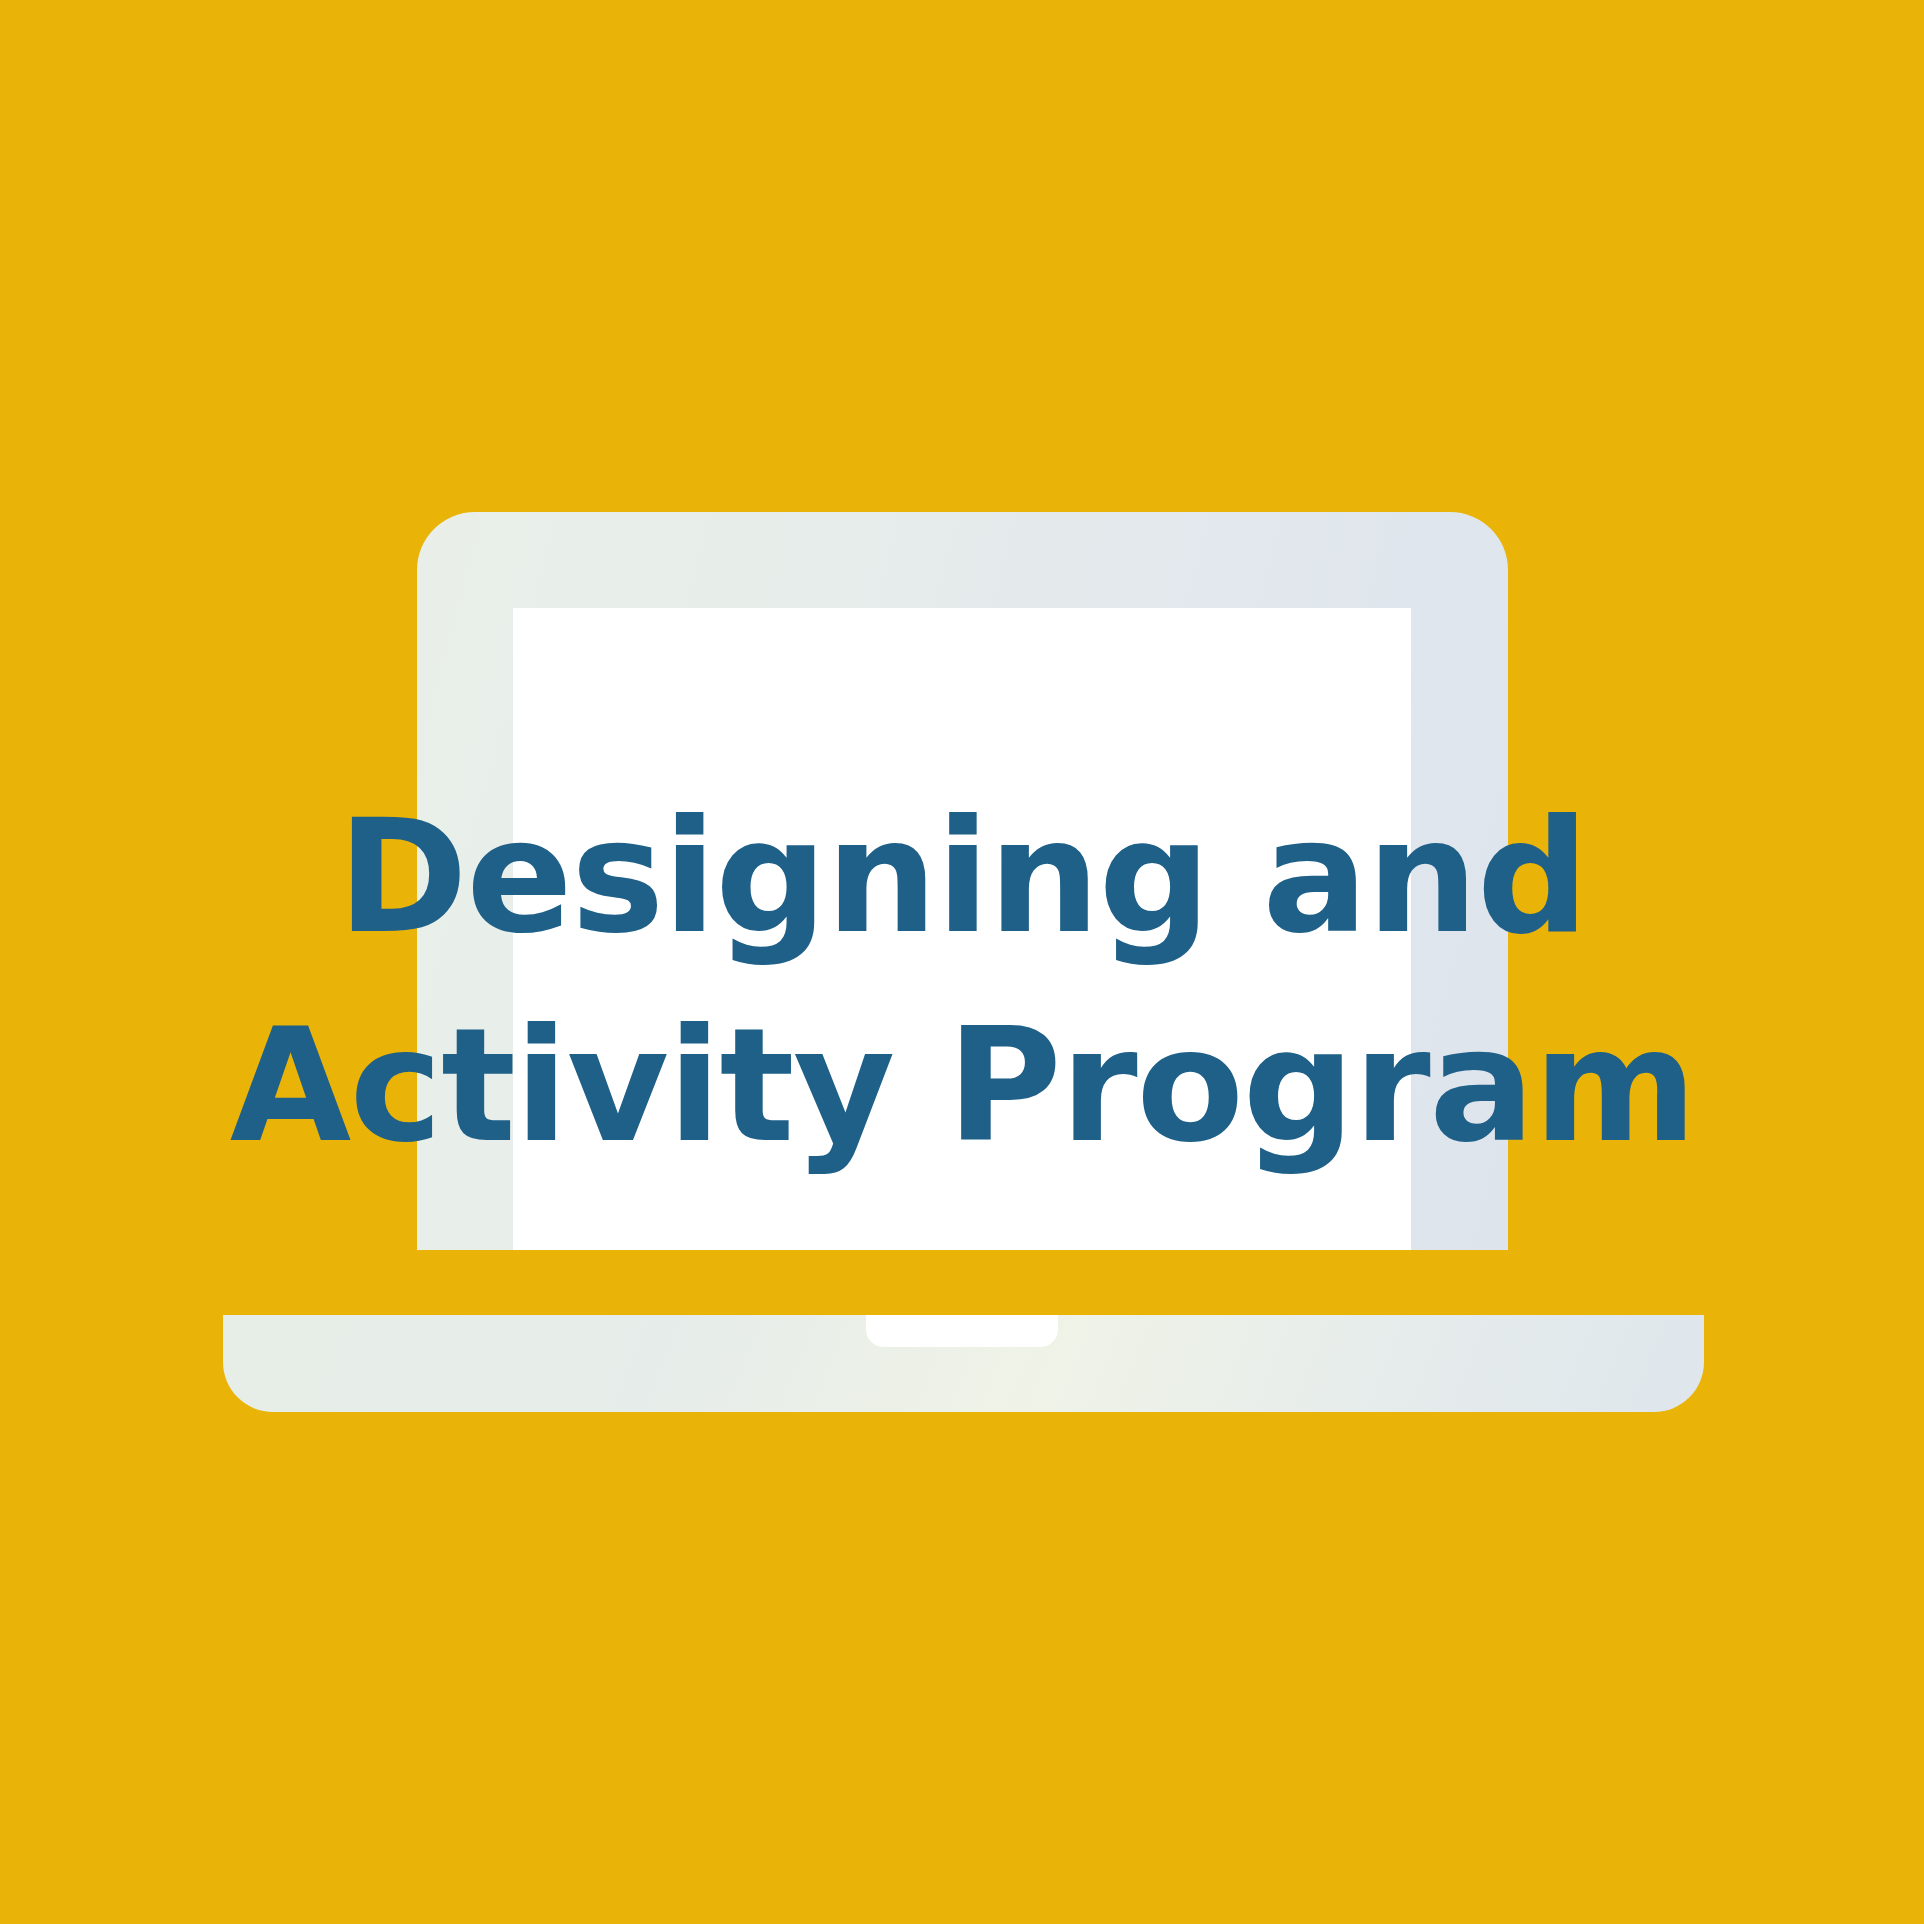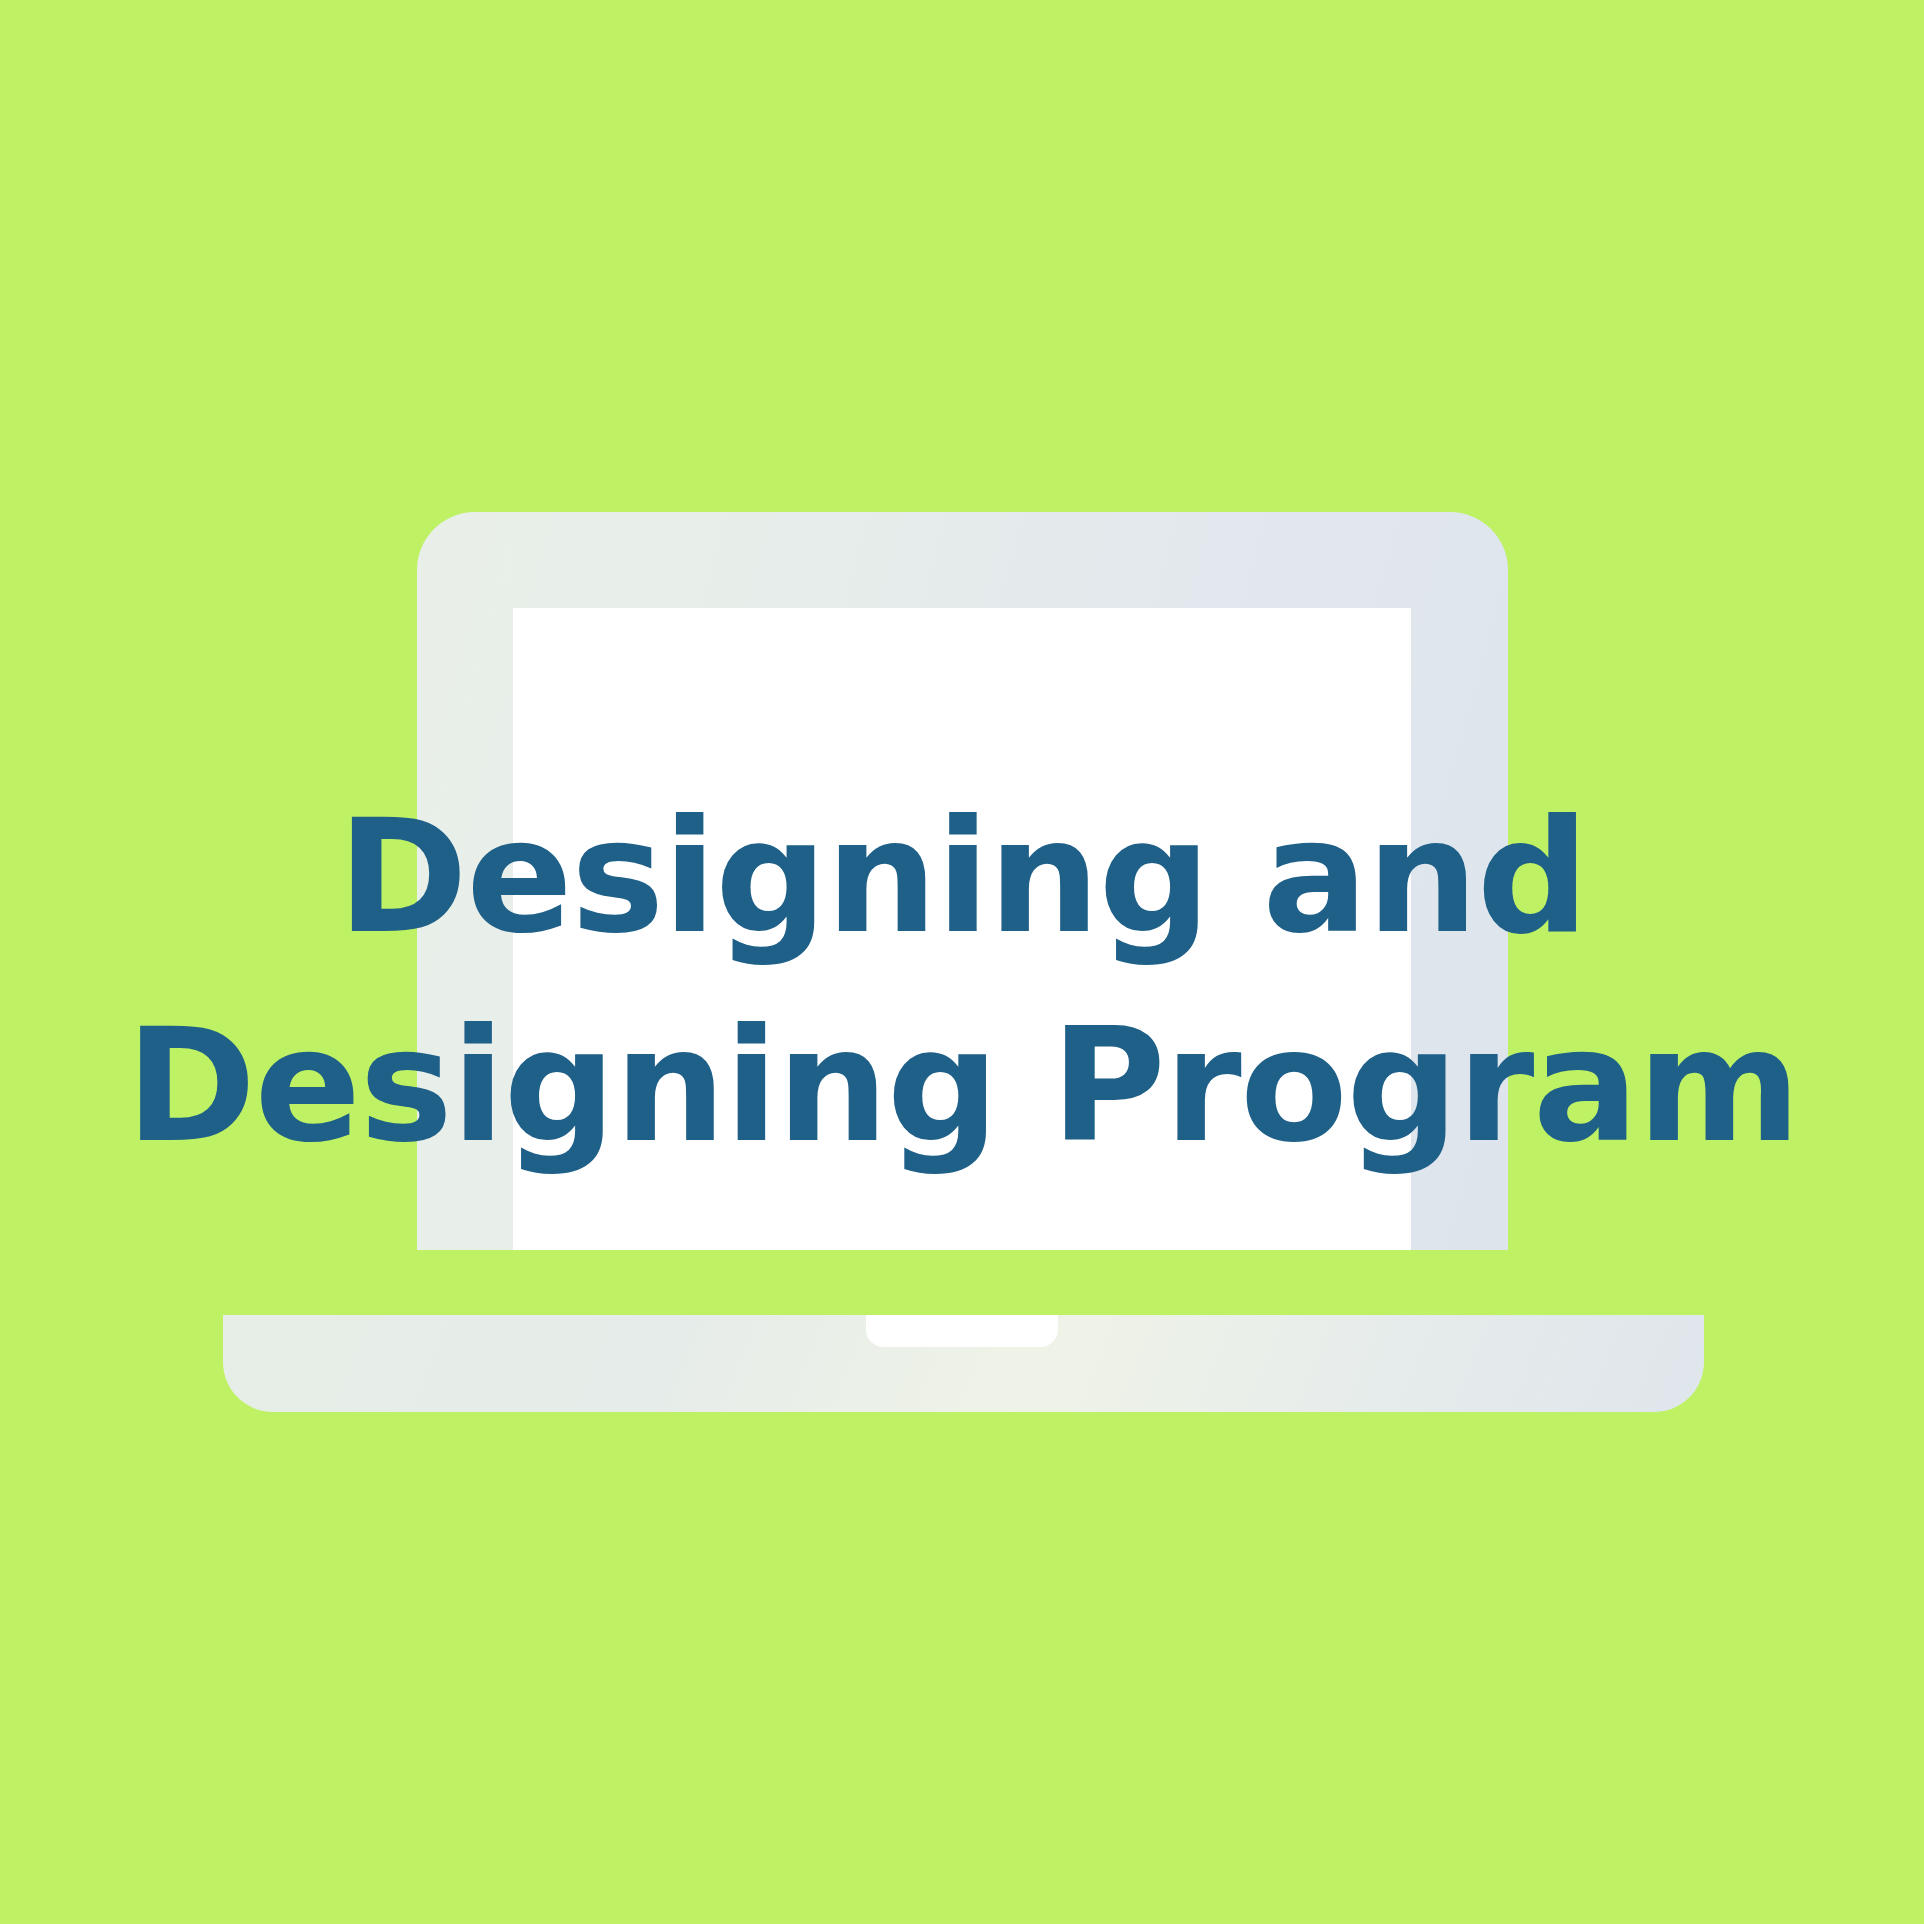--- a/index.html
+++ b/index.html
@@ -11,21 +11,21 @@
     width: 1925px;
     height: 1925px;
     overflow: hidden;
     font-family: "Liberation Sans", sans-serif;
   }
 
   #canvas {
     position: relative;
     width: 1925px;
     height: 1925px;
-    background: #bef264;
+    background: #eab308;
   }
 
   
   #laptop-illustration {
     position: absolute;
     left: 0;
     top: 0;
     width: 1925px;
     height: 1925px;
   }
@@ -109,18 +109,18 @@
   <div id="laptop-illustration">
     <div class="laptop-lid"></div>
     <div class="laptop-screen"></div>
     <div class="laptop-base"></div>
     <div class="laptop-notch"></div>
   </div>
 
   <div id="title-block">
     <div class="title-lines">
       <span class="title-line">Designing and</span>
-      <span class="title-line">Designing Program</span>
+      <span class="title-line">Activity Program</span>
     </div>
   </div>
 
 </div>
 
 
 </body></html>

